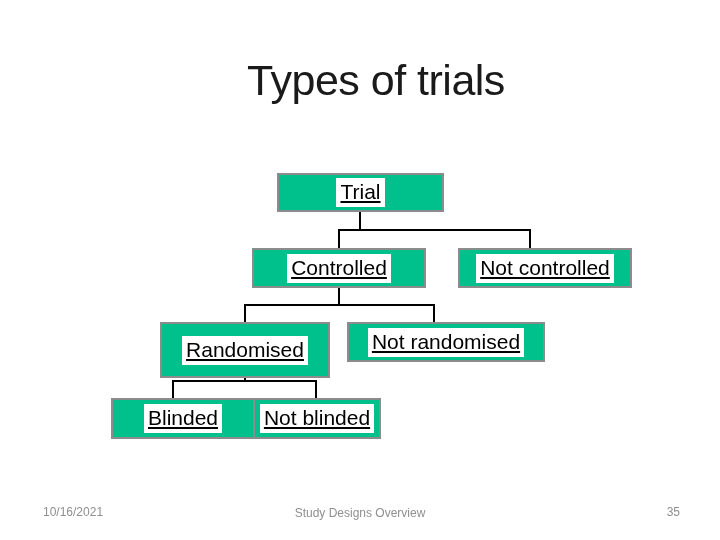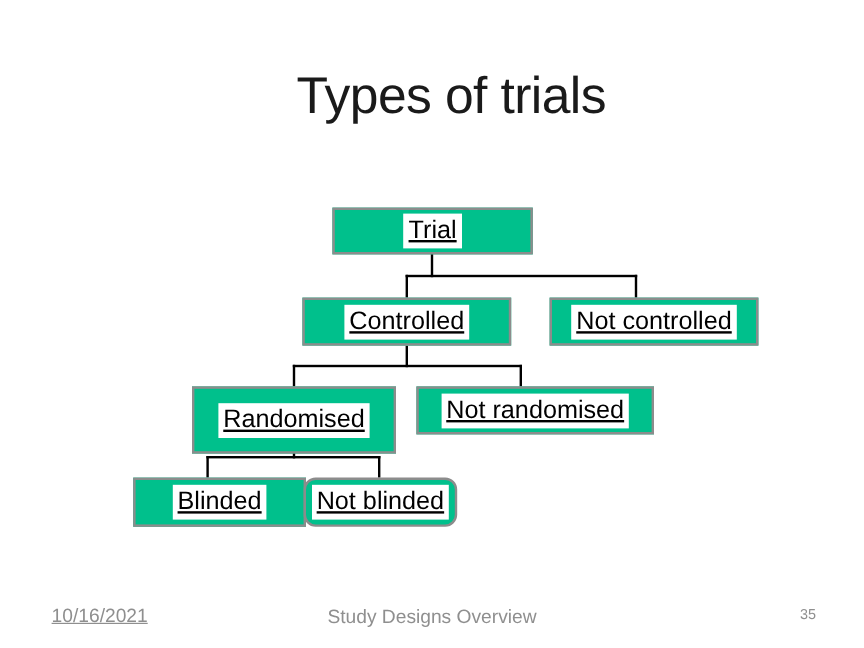--- a/index.html
+++ b/index.html
@@ -65,49 +65,48 @@
     position:absolute;
     background:var(--connector);
   }
   
   .n-trial         {left:277px; top:173px; width:167px; height:39px;}
   .n-controlled    {left:252px; top:248px; width:174px; height:40px;}
   .n-notcontrolled {left:444px; top:248px; width:174px; height:40px;margin-left:14px;}
   .n-randomised    {left:160px; top:322px; width:170px; height:56px;}
   .n-notrandomised {left:347px; top:322px; width:198px; height:40px;}
   .n-blinded       {left:111px; top:398px; width:144px; height:41px;}
-  .n-notblinded    {left:253px; top:398px; width:128px; height:41px;border-radius:10px;}
+  .n-notblinded    {left:253px; top:398px; width:128px; height:41px;}
   
   .c1 {left:359px; top:211px; width:2px;   height:20px;}
   .c2 {left:338px; top:229px; width:193px; height:2px;}
   .c3 {left:338px; top:229px; width:2px;   height:19px;}
   .c4 {left:529px; top:229px; width:2px;   height:19px;}
   .c5 {left:338px; top:288px; width:2px;   height:18px;}
   .c6 {left:244px; top:304px; width:191px; height:2px;}
   .c7 {left:244px; top:304px; width:2px;   height:18px;}
   .c8 {left:433px; top:304px; width:2px;   height:18px;}
   .c9 {left:244px; top:362px; width:2px;   height:20px;}
   .c10{left:172px; top:380px; width:145px; height:2px;}
   .c11{left:172px; top:380px; width:2px;   height:18px;}
   .c12{left:315px; top:380px; width:2px;   height:18px;}
   .footer-date{
     position:absolute;
     left:43px;
     top:505px;
-    font-size:16px;
+    font-size:12px;
     color:var(--footer-text);
-    text-decoration:underline;
   }
   .footer-center{
     position:absolute;
     left:0;
     top:506px;
     width:100%;
     text-align:center;
-    font-size:16px;
+    font-size:12px;
     color:var(--footer-text);
   }
   .footer-page{
     position:absolute;
     right:40px;
     top:505px;
     font-size:12px;
     color:var(--footer-text);
   }
 </style>

